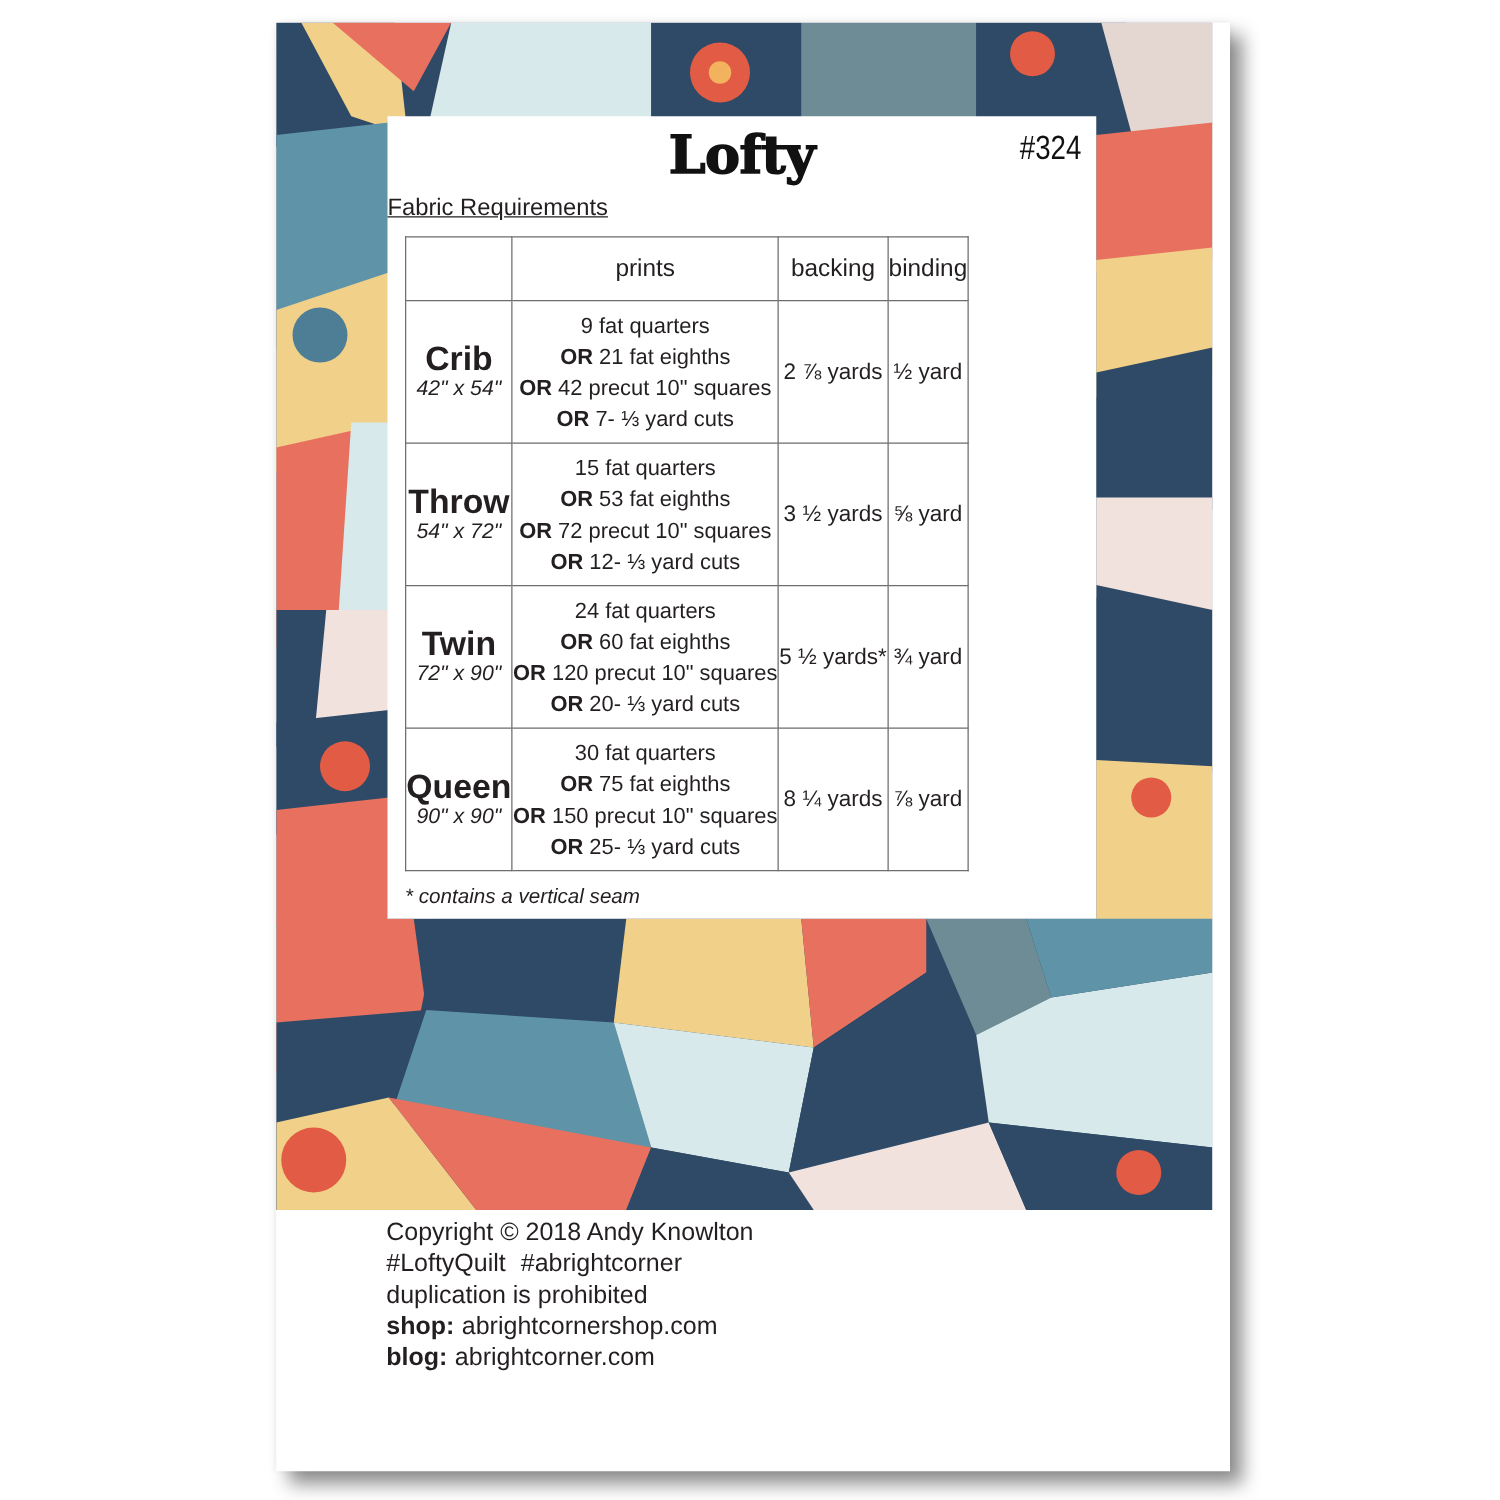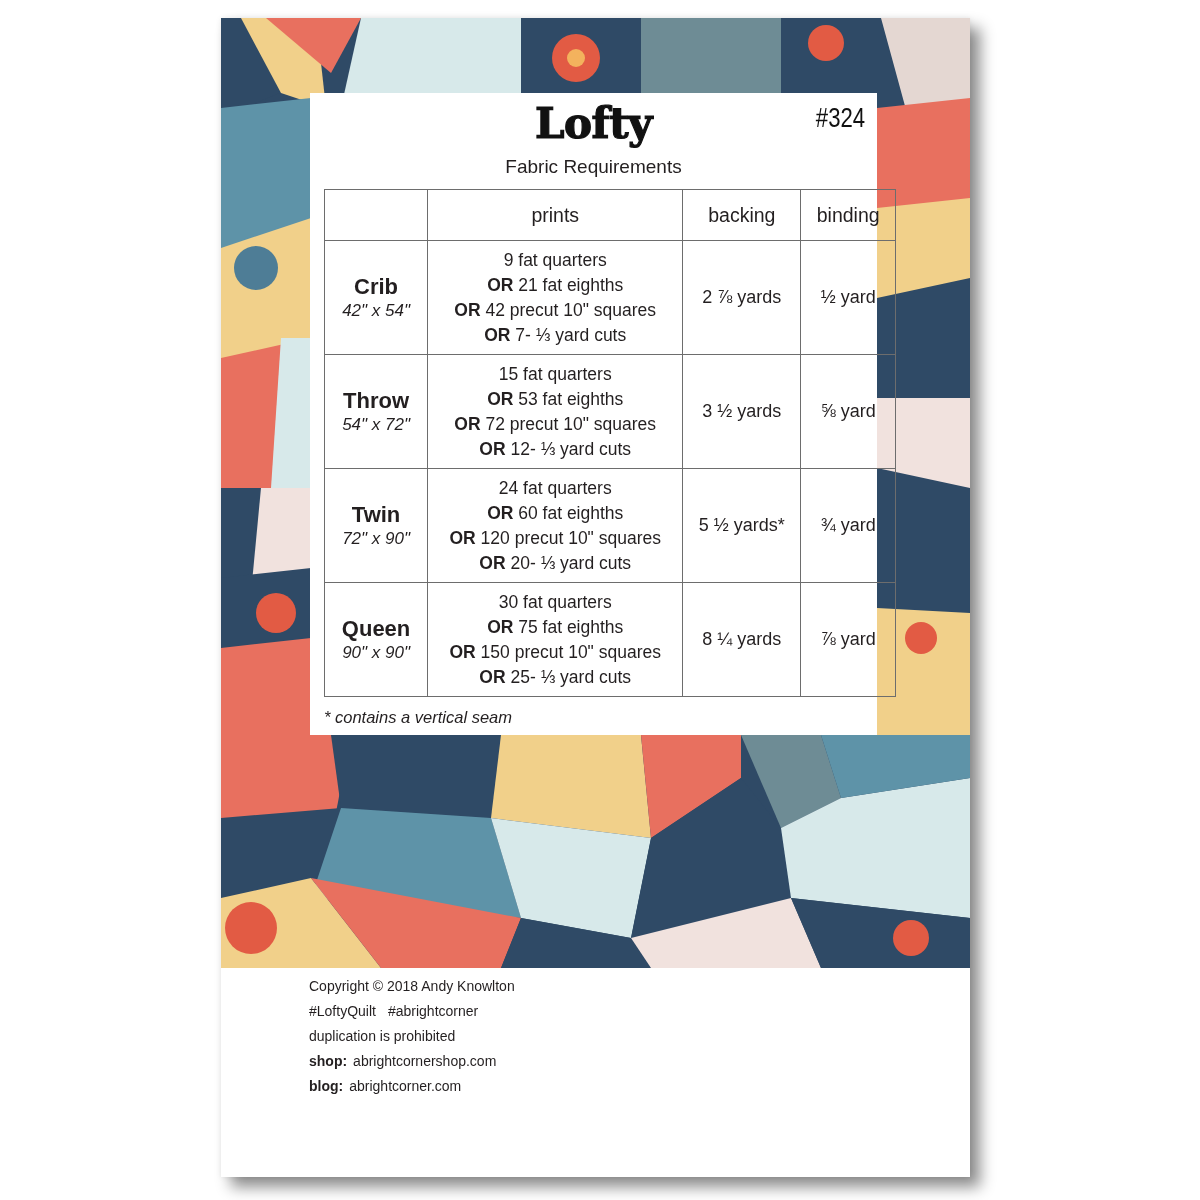--- a/index.html
+++ b/index.html
@@ -10,20 +10,21 @@
       overflow: hidden;
       font-family: "DejaVu Sans", "Liberation Sans", sans-serif;
       color: #231f20;
     }
     .card {
       position: absolute;
       left: 221px; top: 18px;
       width: 749px; height: 1159px;
       background: #ffffff;
       box-shadow: 10px 10px 14px rgba(0,0,0,0.45), 0 0 6px rgba(0,0,0,0.08);
+      padding-left: 14px;
     }
     .quilt {
       position: absolute; left: 0; top: 0;
       width: 749px; height: 950px;
       overflow: hidden;
     }
     .quilt svg { display: block; }
     .panel {
       position: absolute;
       left: 89px; top: 75px;
@@ -46,29 +47,30 @@
       right: 12px; top: 10px;
       font-family: "Liberation Sans", sans-serif;
       font-size: 27px;
       color: #111;
       transform: scaleX(0.82);
       transform-origin: right top;
     }
     .subtitle {
       position: absolute;
       left: 0; right: 0; top: 63px;
-      text-align: center;
+      text-align: left;
       font-family: "Liberation Sans", sans-serif;
       font-size: 19px;
       color: #231f20;
+      text-decoration: underline;
     }
     table.req {
       position: absolute;
       left: 14px; top: 96px;
-      width: 572px;
+      width: 451px;
       border-collapse: collapse;
       font-family: "Liberation Sans", sans-serif;
       color: #231f20;
     }
     table.req td, table.req th {
       border: 1.5px solid #6d6d6d;
       text-align: center;
       vertical-align: middle;
       padding: 0;
     }
@@ -78,21 +80,21 @@
       font-size: 19.5px;
     }
     table.req td { height: 113px; }
     col.c-size { width: 97px; }
     col.c-prints { width: 240px; }
     col.c-backing { width: 111px; }
     col.c-binding { width: 89px; }
     .size-name {
       display: block;
       font-weight: bold;
-      font-size: 22px;
+      font-size: 27px;
       line-height: 26px;
     }
     .size-dim {
       display: block;
       font-style: italic;
       font-size: 17px;
       line-height: 22px;
     }
     .prints-line {
       display: block;
@@ -107,21 +109,21 @@
       left: 14px; top: 615px;
       font-family: "Liberation Sans", sans-serif;
       font-style: italic;
       font-size: 16.5px;
       color: #231f20;
     }
     .credits {
       position: absolute;
       left: 88px; top: 956px;
       font-family: "Liberation Sans", sans-serif;
-      font-size: 14px;
+      font-size: 20px;
       line-height: 25px;
       color: #231f20;
     }
     .credits div { white-space: nowrap; }
     .credits b { font-weight: bold; margin-right: 6px; }
     .credits .gap { display: inline-block; width: 12px; }
   </style>
 </head>
 <body>
 

